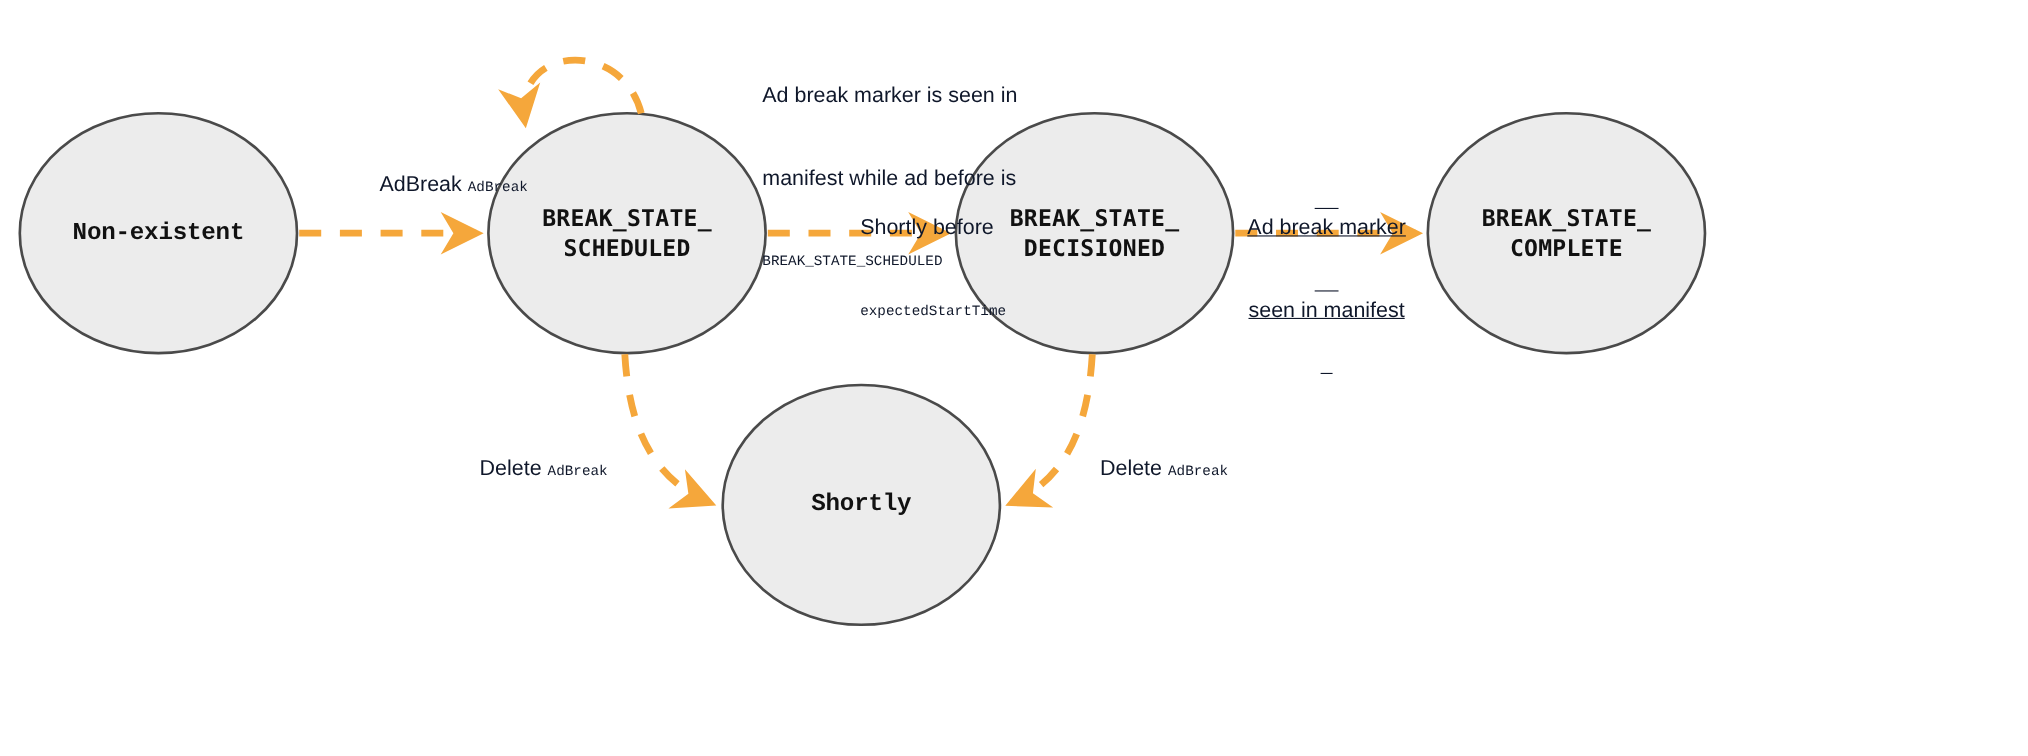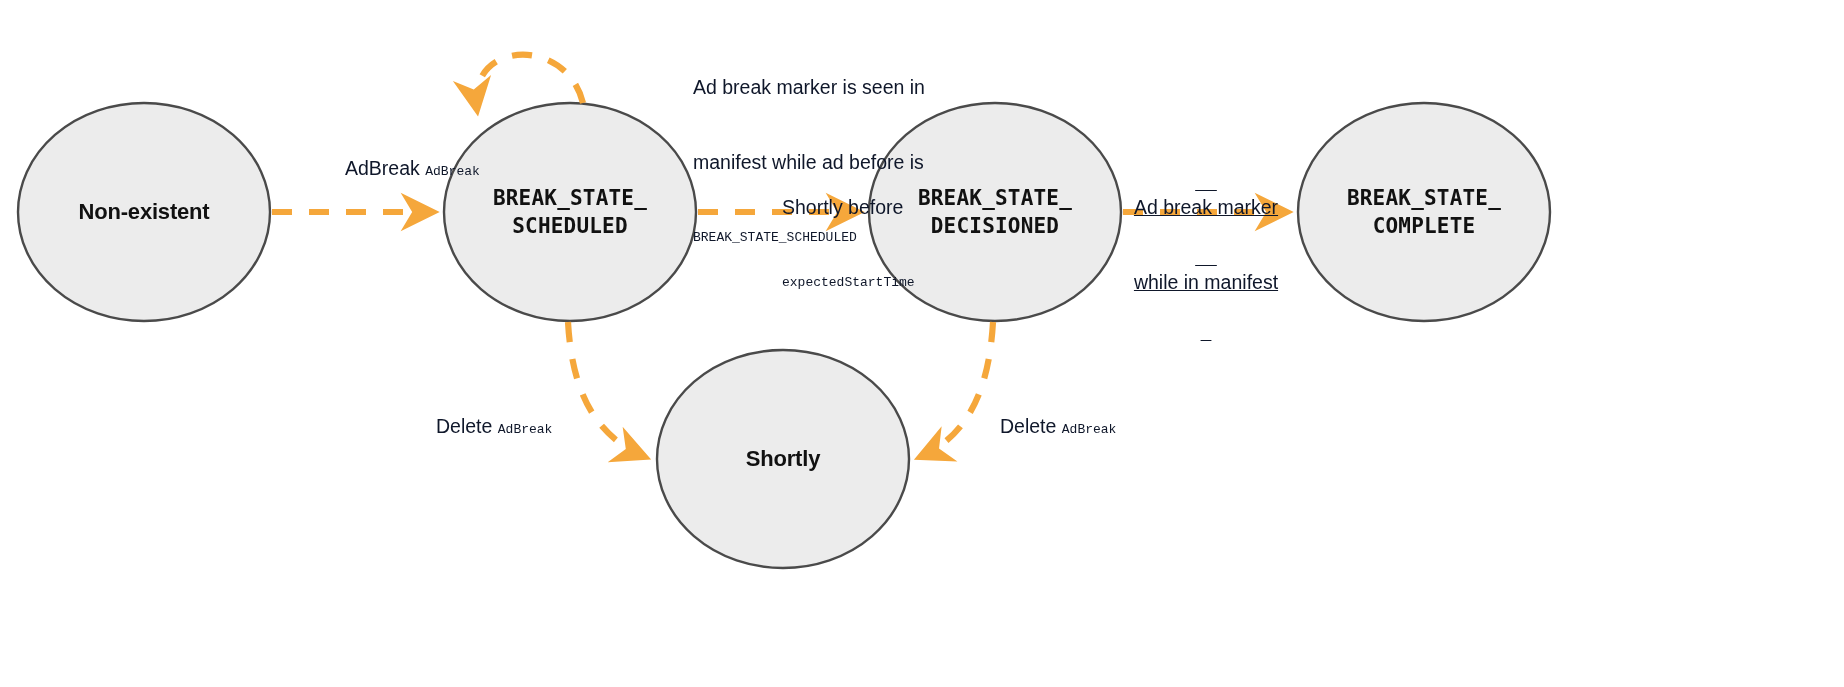--- a/index.html
+++ b/index.html
@@ -19,21 +19,21 @@
     font-weight:bold;
     font-size:21px;
     color:#111111;
     line-height:28px;
     letter-spacing:0.2px;
     white-space:pre-line;
     transform:translate(-50%,-50%);
     pointer-events:none;
   }
   .node-label.plain{
-    font-family:Liberation Sans, sans-serif;
+    font-family:Liberation Mono, monospace;
     font-size:22px;
     letter-spacing:-0.2px;
   }
 
   .edge-label{
     position:absolute;
     font-size:19.5px;
     color:#0f172a;
     line-height:25px;
     white-space:pre;
@@ -101,20 +101,20 @@
     <div class="mono">BREAK_STATE_SCHEDULED</div>
   </div>
 
   <div class="edge-label" style="left:782px;top:145px;">
     <div>Shortly before</div>
     <div class="mono">expectedStartTime</div>
   </div>
 
   <div class="edge-label center" style="left:1206px;top:145px;text-decoration:underline;">
     <div>Ad break marker</div>
-    <div>while in manifest</div>
+    <div>seen in manifest</div>
   </div>
 
   <div class="edge-label" style="left:436px;top:414px;"><span>Delete </span><span class="mono">AdBreak</span></div>
 
   <div class="edge-label" style="left:1000px;top:414px;"><span>Delete </span><span class="mono">AdBreak</span></div>
 
 </div>
 
 </body></html>

